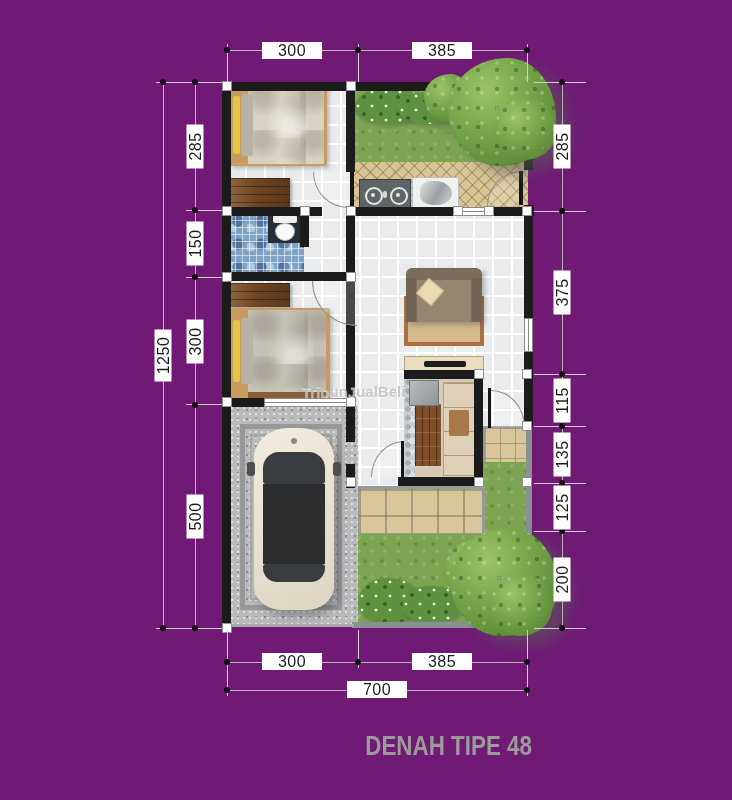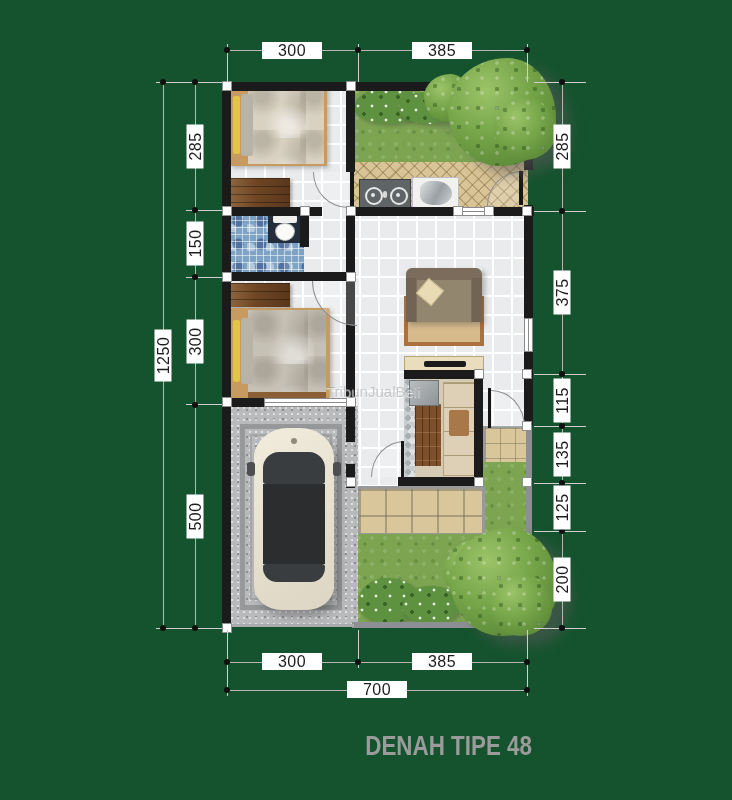--- a/index.html
+++ b/index.html
@@ -1,16 +1,16 @@
 <!DOCTYPE html>
 <html><head>
 <meta charset="utf-8">
 <style>
   html,body{margin:0;padding:0;background:#fff;}
-  #canvas{position:relative;width:732px;height:800px;background:#14532d;overflow:hidden;
+  #canvas{position:relative;width:732px;height:800px;background:#701a75;overflow:hidden;
           font-family:"Liberation Sans",sans-serif;}
   .abs{position:absolute;}
   
   .wall{position:absolute;background:#1b1b1b;}
   .col{position:absolute;width:10px;height:10px;background:#fff;border:1px solid #8f8f8f;box-sizing:border-box;z-index:7;}
   .win{position:absolute;border:1px solid #8a8a8a;box-sizing:border-box;
        background:linear-gradient(#fff 42%,#8a8a8a 42% 58%,#fff 58%);z-index:6;}
   .winv{position:absolute;border:1px solid #8a8a8a;box-sizing:border-box;
        background:linear-gradient(90deg,#fff 42%,#8a8a8a 42% 58%,#fff 58%);z-index:6;}
   
@@ -65,22 +65,22 @@
     background-size:100% 8px,100% 100%;box-shadow:2px 2px 3px rgba(60,60,60,.4);}
   
   .dl{position:absolute;background:#b5b5b5;z-index:9;}
   .ext{position:absolute;background:#cfcfcf;z-index:9;}
   .dot{position:absolute;width:6px;height:6px;border-radius:50%;background:#101010;z-index:10;}
   .dimlab{position:absolute;font-size:16px;color:#1c1c1c;text-align:center;background:#fff;
           line-height:17px;z-index:10;letter-spacing:.5px;}
   .rot{transform:rotate(-90deg);}
   #title{position:absolute;font-size:28px;font-weight:700;color:#9b9b9b;text-align:right;
          letter-spacing:0;transform:scaleX(.8);transform-origin:right center;z-index:10;}
-  #watermark{position:absolute;font-size:15px;font-weight:400;color:rgba(150,150,150,.5);
-         text-shadow:0 1px 1px rgba(255,255,255,.8);z-index:9;margin-left:24px;}
+  #watermark{position:absolute;font-size:15px;font-weight:700;color:rgba(150,150,150,.5);
+         text-shadow:0 1px 1px rgba(255,255,255,.8);z-index:9;}
 </style>
 </head>
 <body>
 
 <div id="canvas">
 
   <div class="tilefloor" style="left:226px;top:86px;width:302px;height:402px;"></div>
 
   <div class="grass" style="left:354px;top:88px;width:174px;height:74px;"></div>
   <div class="bush" style="left:354px;top:88px;width:72px;height:36px;"></div>

